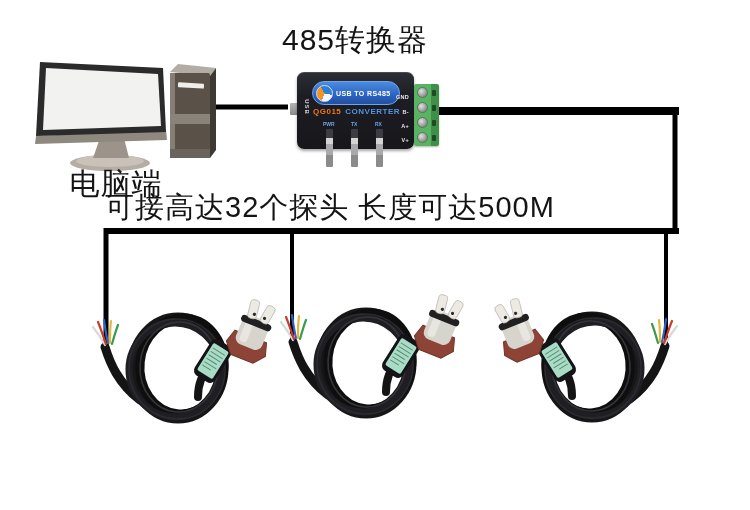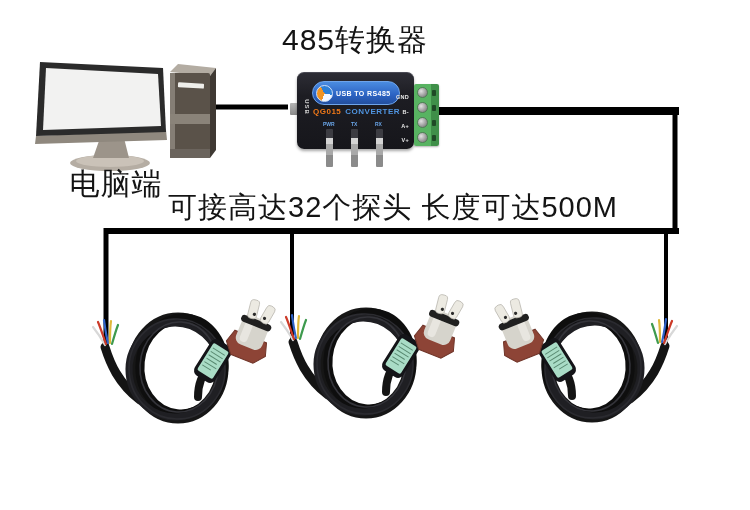--- a/index.html
+++ b/index.html
@@ -5,21 +5,21 @@
   html,body{margin:0;padding:0;background:#fff;}
   .canvas{
     position:relative;width:750px;height:510px;background:#ffffff;overflow:hidden;
     font-family:"Liberation Sans",sans-serif;color:#111;
   }
   .layer{position:absolute;left:0;top:0;}
   .txt{position:absolute;white-space:nowrap;color:#141414;letter-spacing:1px;}
   .title{top:20px;left:355px;transform:translateX(-50%);font-size:30px;}
   .pc-label{top:164px;left:116px;transform:translateX(-50%);font-size:30px;}
   .bus-label{top:74px;left:568px;font-size:29px;}
-  .cap-label{top:188px;left:105px;width:576px;text-align:center;font-size:29px;}
+  .cap-label{top:188px;left:105px;width:576px;font-size:29px;}
 
   
   .converter{position:absolute;left:286px;top:70px;width:144px;height:100px;margin-left:11px;}
   .conv-body{
     position:absolute;left:0;top:2px;width:117px;height:76px;
     background:linear-gradient(180deg,#2d2d35 0%,#1d1d23 30%,#16161b 100%);
     border-radius:7px;border-top:1px solid #4a4a54;box-shadow:0 2px 3px rgba(0,0,0,.35);
   }
   .usb-stub{position:absolute;left:-7px;top:33px;width:9px;height:12px;background:linear-gradient(180deg,#b5b5b5,#8a8a8a);border-radius:1px;}
   .usb-side{

